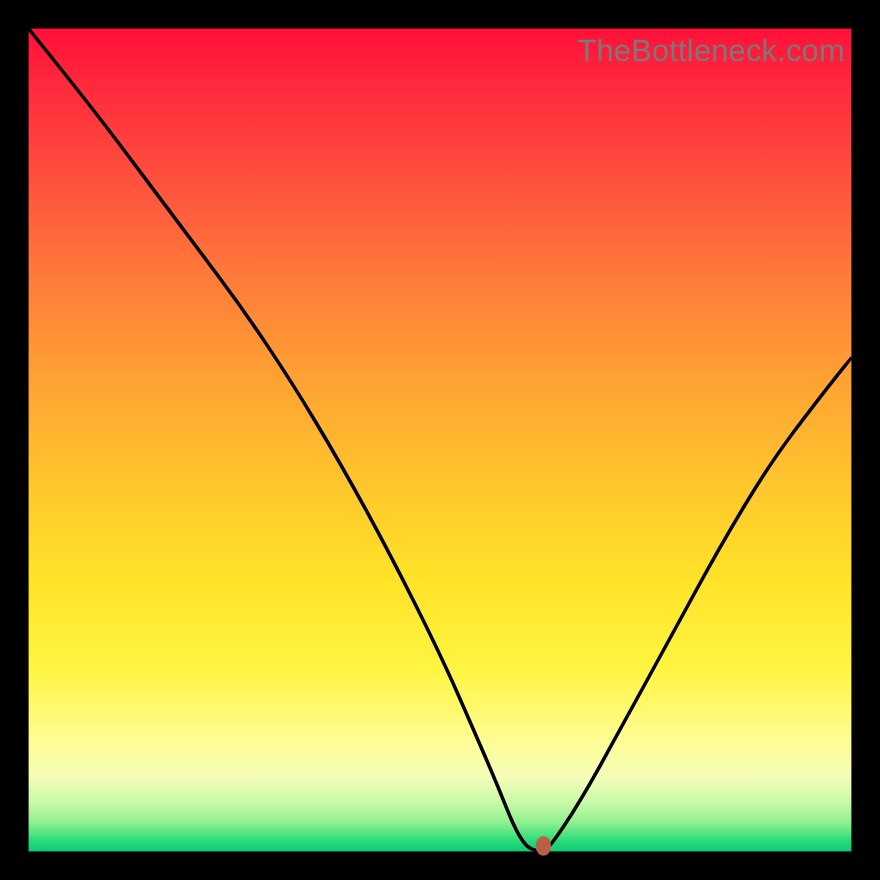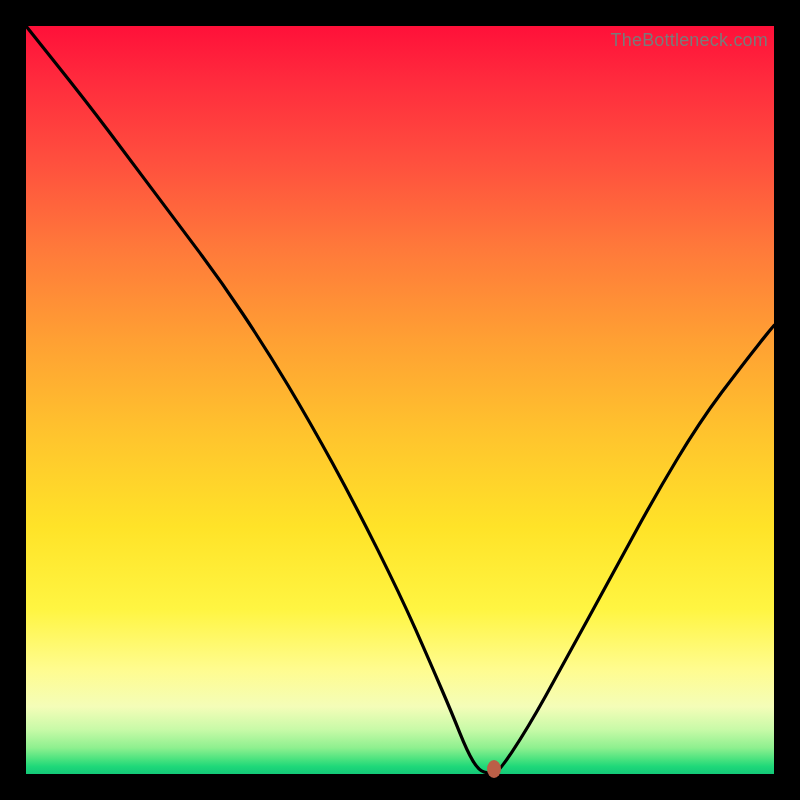--- a/index.html
+++ b/index.html
@@ -41,21 +41,21 @@
       #4be37f 98%,
       #1fd879 99%,
       #13c878 100%
     );
   }
   .watermark {
     position: absolute;
     top: 4px;
     right: 6px;
     color: #7a7a7a;
-    font-size: 18px;
+    font-size: 28px;
     letter-spacing: 0.2px;
     font-weight: 400;
     user-select: none;
   }
   svg.curve {
     position: absolute;
     left: 0;
     top: 0;
     width: 748px;
     height: 748px;

